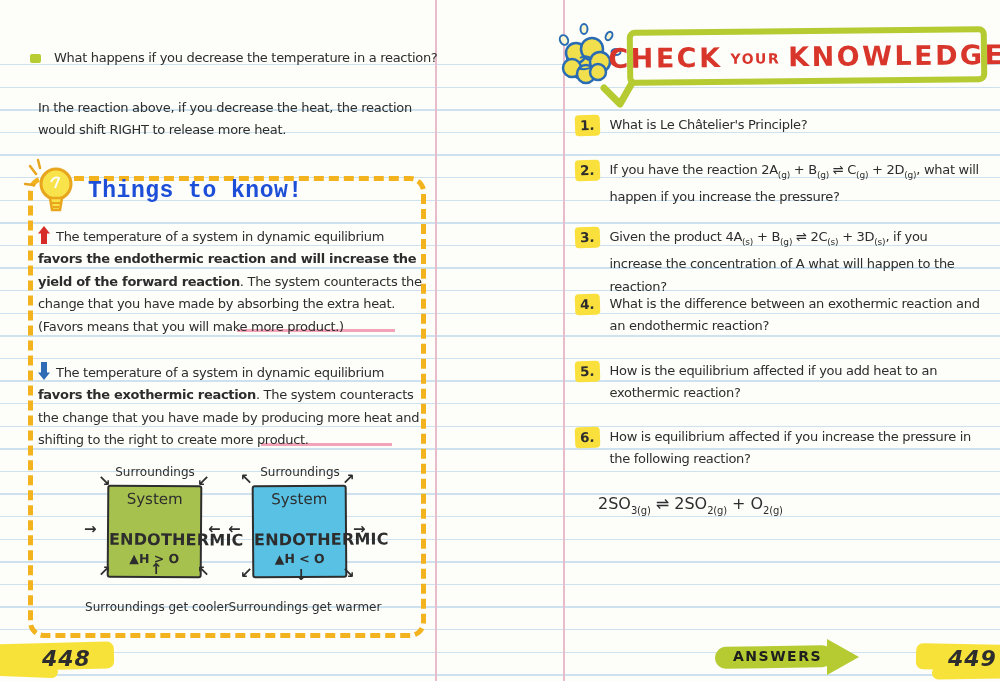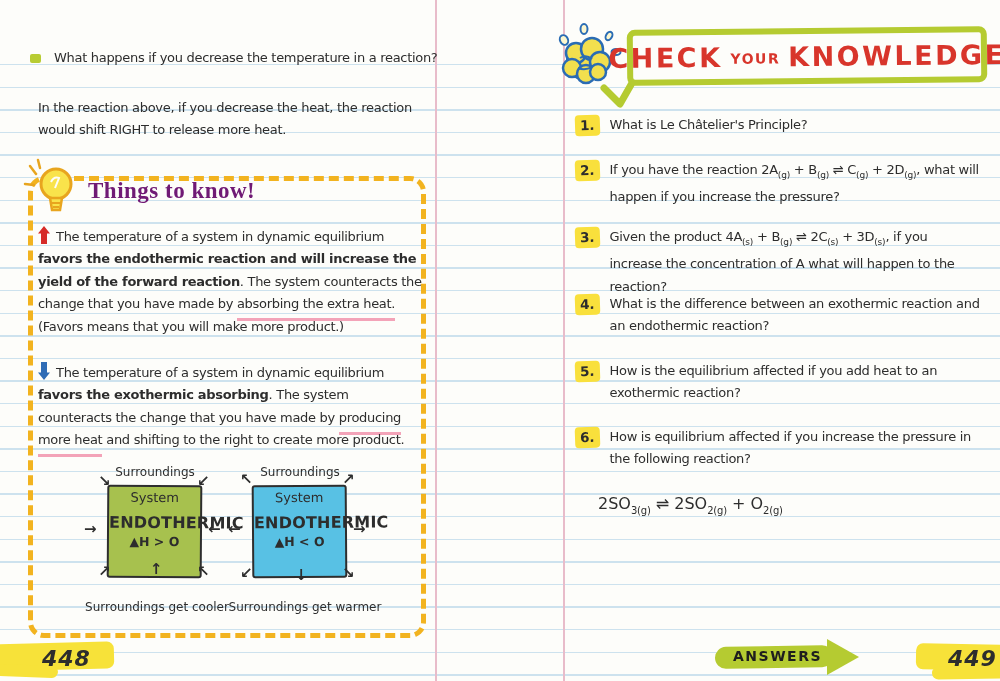--- a/index.html
+++ b/index.html
@@ -19,38 +19,38 @@
   .hand { font-size:13px; letter-spacing:-0.3px; line-height:22.4px; color:#2d2d2d; }
 
   
   .bullet-q { left:30px; top:47px; width:410px; display:flex; gap:13px; }
   .bullet-sq { width:11px; height:9px; background:#b8cc33; border-radius:2px; margin-top:7px; flex:none; }
 
   .intro { left:38px; top:97px; width:402px; }
 
   .things-box { left:28px; top:176px; width:398px; height:462px;
     border:5px dashed #f2b31f; border-radius:16px; }
-  .things-title { left:88px; top:178px; font-family:Liberation Serif, serif; font-weight:bold;
-    font-size:23px; color:#701a75; letter-spacing:0.5px; }
+  .things-title { left:88px; top:178px; font-family:Liberation Mono, monospace; font-weight:bold;
+    font-size:23px; color:#1d4ed8; letter-spacing:0.5px; }
 
   .para { left:38px; width:388px; }
   .para1 { top:226px; }
   .para2 { top:362px; }
   .b { font-weight:bold; }
-  .pink-underline { border-bottom:3.5px solid #f3a3b8; padding-bottom:7px; }
+  .pink-underline { border-bottom:3.5px solid #f3a3b8; padding-bottom:18px; }
   .dir-arrow { display:inline-block; vertical-align:-3px; margin-right:6px; }
 
   
   .diagrams { left:60px; top:460px; width:345px; height:170px; font-size:12px; }
   .diag-label { position:absolute; text-align:center; font-size:12px; letter-spacing:0; }
   .sysbox { position:absolute; top:25px; width:95px; height:93px; border:2.5px solid #2e2e2e;
     border-radius:3px; text-align:center; padding-top:3px; }
   .endo-fill { background:#a7c14e; transform:rotate(0.4deg); }
   .exo-fill  { background:#58c1e4; transform:rotate(-0.4deg); }
-  .sys-word { font-size:13px; margin-bottom:8px; }
+  .sys-word { font-size:15px; margin-bottom:22px; }
   .sys-name { font-size:16px; font-weight:bold; letter-spacing:0.2px; }
   .sys-delta { font-size:12.5px; font-weight:bold; margin-top:2px; }
   .d-arrow { position:absolute; font-size:15px; font-weight:bold; color:#2e2e2e; line-height:1; }
 
   
   .check-box { left:627px; top:28px; width:360px; height:56px; border:6px solid #b5cb31;
     border-radius:8px; transform:rotate(-0.6deg); display:flex; align-items:center;
     justify-content:center; gap:8px; background:#fdfdfa; }
   .ck-big { font-size:27px; font-weight:800; color:#d8352b; letter-spacing:2.5px;
     font-family:"DejaVu Sans", sans-serif; }
@@ -113,21 +113,21 @@
 
   <p class="abs para para1 hand">
     <svg class="dir-arrow" width="12" height="18" viewBox="0 0 12 18">
       <path d="M6 0 L12 7.5 H9 V18 H3 V7.5 H0 Z" fill="#d62b28"></path>
     </svg><span>The temperature of a system in dynamic equilibrium </span><span class="b">favors the endothermic reaction and will increase the yield of the forward reaction</span><span>. The system counteracts the change that you have made by </span><span class="pink-underline">absorbing the extra heat.</span><span> (Favors means that you will make more product.)</span>
   </p>
 
   <p class="abs para para2 hand">
     <svg class="dir-arrow" width="12" height="18" viewBox="0 0 12 18">
       <path d="M6 18 L0 10.5 H3 V0 H9 V10.5 H12 Z" fill="#2f6cb5"></path>
-    </svg><span>The temperature of a system in dynamic equilibrium </span><span class="b">favors the exothermic absorbing</span><span>. The system counteracts the change that you have made by </span><span class="pink-underline">producing more heat</span><span> and shifting to the right to create more product.</span>
+    </svg><span>The temperature of a system in dynamic equilibrium </span><span class="b">favors the exothermic reaction</span><span>. The system counteracts the change that you have made by </span><span class="pink-underline">producing more heat</span><span> and shifting to the right to create more product.</span>
   </p>
 
   <div class="abs diagrams">
 
     <div class="diag-label" style="left:38px; top:5px; width:114px;">Surroundings</div>
     <div class="sysbox endo-fill" style="left:47px;">
       <div class="sys-word">System</div>
       <div class="sys-name">ENDOTHERMIC</div>
       <div class="sys-delta">▲H &gt; O</div>
     </div>

